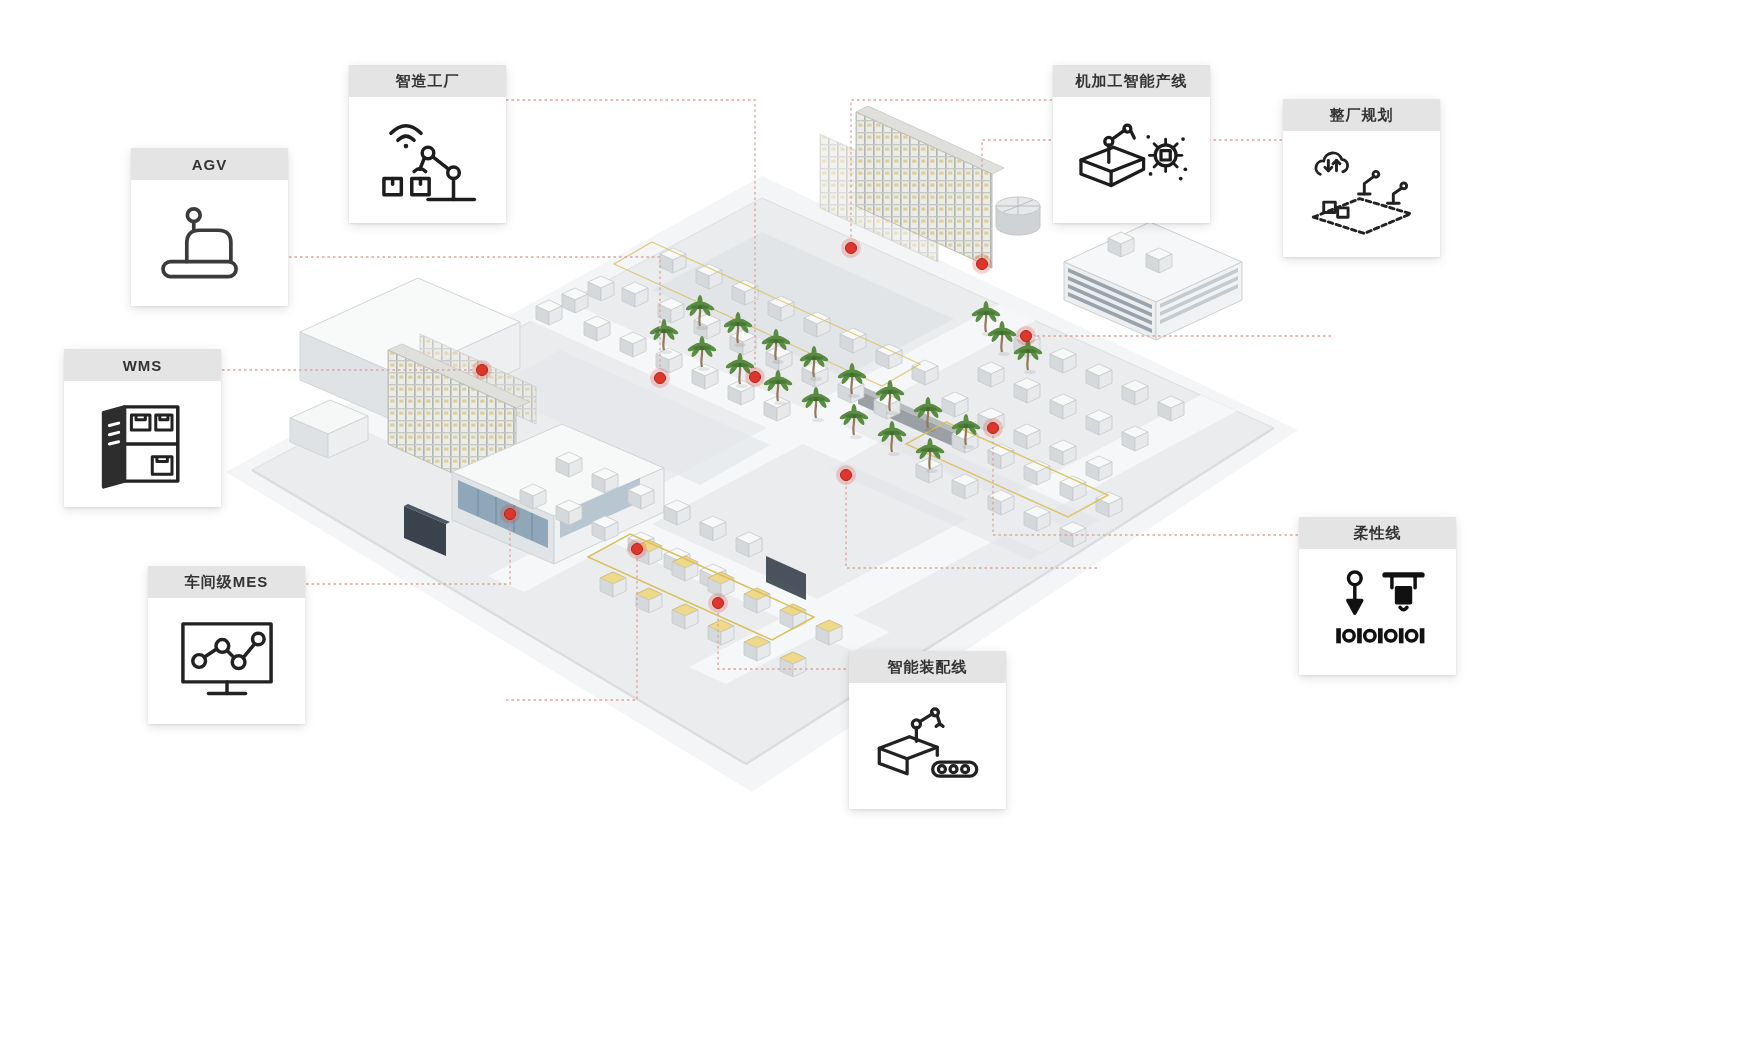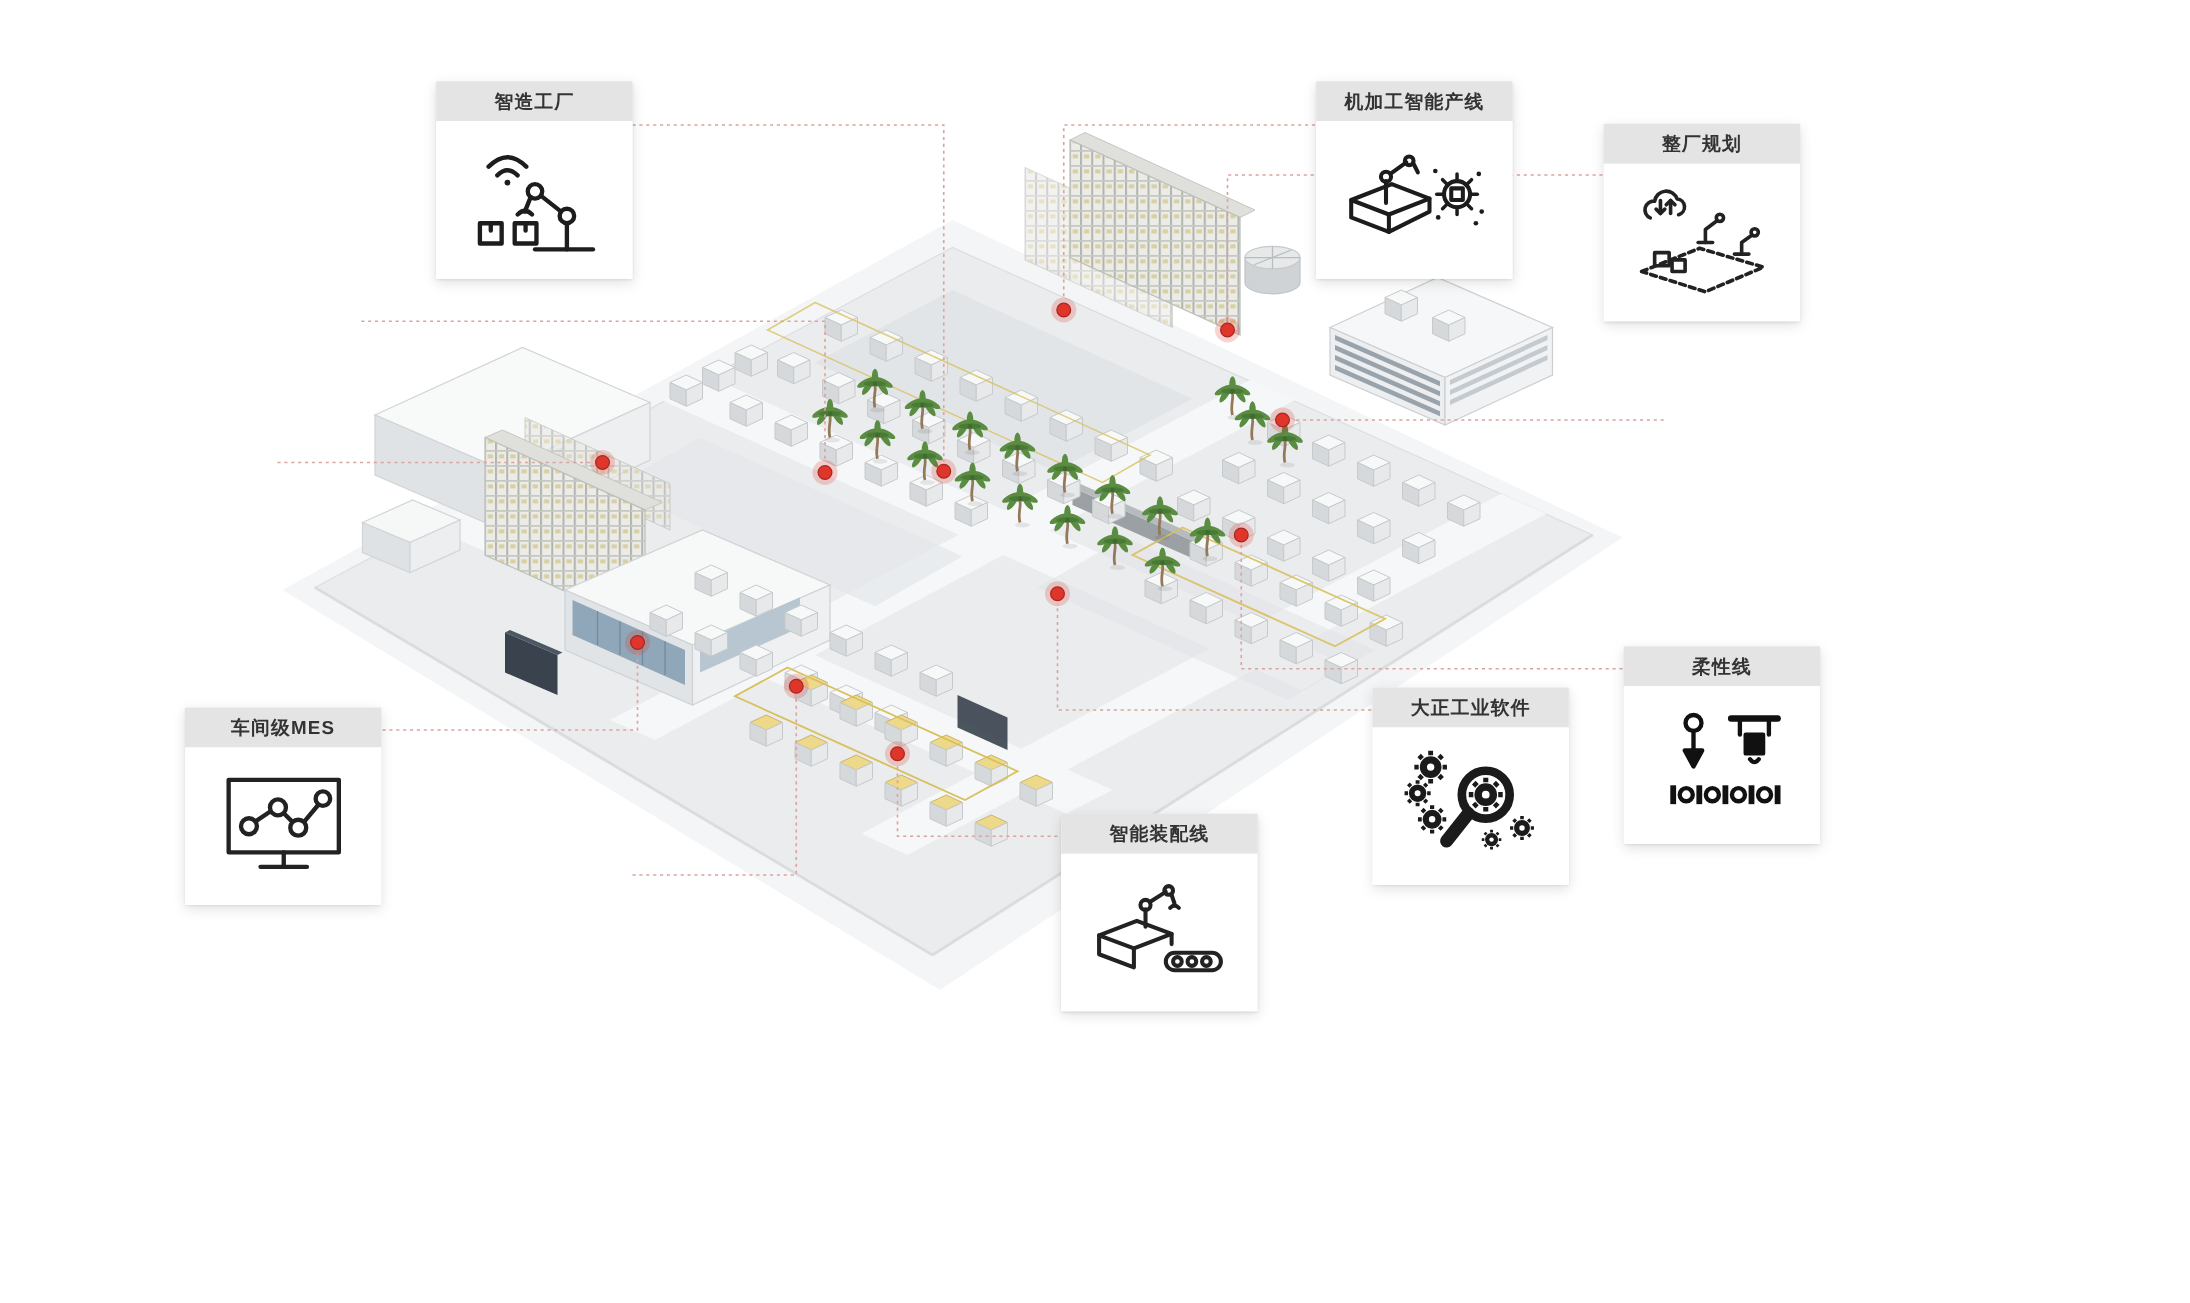--- a/index.html
+++ b/index.html
@@ -291,21 +291,59 @@
           <path d="M38,52 q5,-5 10,0"></path>
           <rect x="36" y="58" width="15" height="14"></rect>
           <path d="M43.5,58 v5"></path>
           <rect x="12" y="58" width="15" height="14"></rect>
           <path d="M19.5,58 v5"></path>
         </g>
       </svg>
     </div>
   </div>
 
-
+  <div class="card" style="left:131px;top:148px">
+    <div class="card-header">AGV</div>
+    <div class="card-body">
+      <svg viewBox="0 0 100 84">
+        <g fill="none" stroke="#3b3b3b" stroke-width="3.2" stroke-linecap="round" stroke-linejoin="round">
+          <circle cx="36" cy="18" r="5.5"></circle>
+          <path d="M36,23.5 V31"></path>
+          <path d="M30,58 V42 Q30,31 41,31 H57 Q68,31 68,42 V58"></path>
+          <path d="M16,58 H66 A6.5,6.5 0 0 1 66,71 H16 A6.5,6.5 0 0 1 16,58 Z"></path>
+        </g>
+      </svg>
+    </div>
+  </div>
+
+  <div class="card" style="left:64px;top:349px">
+    <div class="card-header">WMS</div>
+    <div class="card-body">
+      <svg viewBox="0 0 100 84">
+        <g fill="none" stroke="#222" stroke-width="3" stroke-linejoin="round">
+          <rect x="34" y="10" width="46" height="64"></rect>
+          <path d="M34,42 H80"></path>
+          <path d="M34,10 L16,15 V79 L34,74 Z" fill="#2d2d2d" stroke="#2d2d2d"></path>
+          <g stroke="#fff" stroke-width="2.6" stroke-linecap="round">
+            <path d="M21,26 L29,24"></path>
+              <path d="M21,34 L29,32"></path>
+              <path d="M21,42 L29,40"></path>
+          </g>
+          <g stroke-width="2.6">
+            <rect x="40" y="17" width="16" height="13"></rect>
+              <path d="M44,17 v4 h8 v-4"></path>
+            <rect x="61" y="17" width="14" height="13"></rect>
+              <path d="M64.5,17 v4 h7 v-4"></path>
+            <rect x="58" y="53" width="17" height="15"></rect>
+              <path d="M62,53 v4 h9 v-4"></path>
+          </g>
+        </g>
+      </svg>
+    </div>
+  </div>
 
   <div class="card" style="left:148px;top:566px">
     <div class="card-header">车间级MES</div>
     <div class="card-body">
       <svg viewBox="0 0 100 84">
         <g fill="none" stroke="#222" stroke-width="3" stroke-linecap="round" stroke-linejoin="round">
           <rect x="12" y="10" width="76" height="50"></rect>
           <path d="M50,60 V70"></path>
             <path d="M34,70 H66"></path>
           <path d="M30,39 L42,31"></path>
@@ -428,36 +466,14 @@
           <rect x="50" y="56" width="4" height="13" fill="#111" stroke="none"></rect>
           <circle cx="61" cy="62.5" r="4.5"></circle>
           <rect x="68" y="56" width="4" height="13" fill="#111" stroke="none"></rect>
           <circle cx="79" cy="62.5" r="4.5"></circle>
           <rect x="86" y="56" width="4" height="13" fill="#111" stroke="none"></rect>
         </g>
       </svg>
     </div>
   </div>
 
-  <div class="card" style="left:1098px;top:550px">
-    <div class="card-header">大正工业软件</div>
-    <div class="card-body">
-      <svg viewBox="0 0 100 84">
-        <defs>
-          <g id="gear11">
-            <path d="M11,0 H15 M-11,0 H-15 M0,11 V15 M0,-11 V-15 M7.8,7.8 L10.6,10.6 M-7.8,7.8 L-10.6,10.6 M7.8,-7.8 L10.6,-10.6 M-7.8,-7.8 L-10.6,-10.6" stroke="#1b1b1b" stroke-width="4.5" fill="none"></path>
-            <circle r="10" fill="#1b1b1b"></circle>
-            <circle r="3.4" fill="#fff"></circle>
-          </g>
-        </defs>
-        <use href="#gear11" transform="translate(22,15) scale(0.75)"></use>
-        <use href="#gear11" transform="translate(13,33) scale(0.6)"></use>
-        <use href="#gear11" transform="translate(23,51) scale(0.65)"></use>
-        <circle cx="60" cy="34" r="16.5" fill="none" stroke="#1b1b1b" stroke-width="6"></circle>
-        <use href="#gear11" transform="translate(60,34) scale(0.78)"></use>
-        <path d="M48,47 L33,66" stroke="#1b1b1b" stroke-width="9" stroke-linecap="round" fill="none"></path>
-        <use href="#gear11" transform="translate(85,57) scale(0.55)"></use>
-        <use href="#gear11" transform="translate(64,65) scale(0.45)"></use>
-      </svg>
-    </div>
-  </div>
 
 </div>
 
 </body></html>

